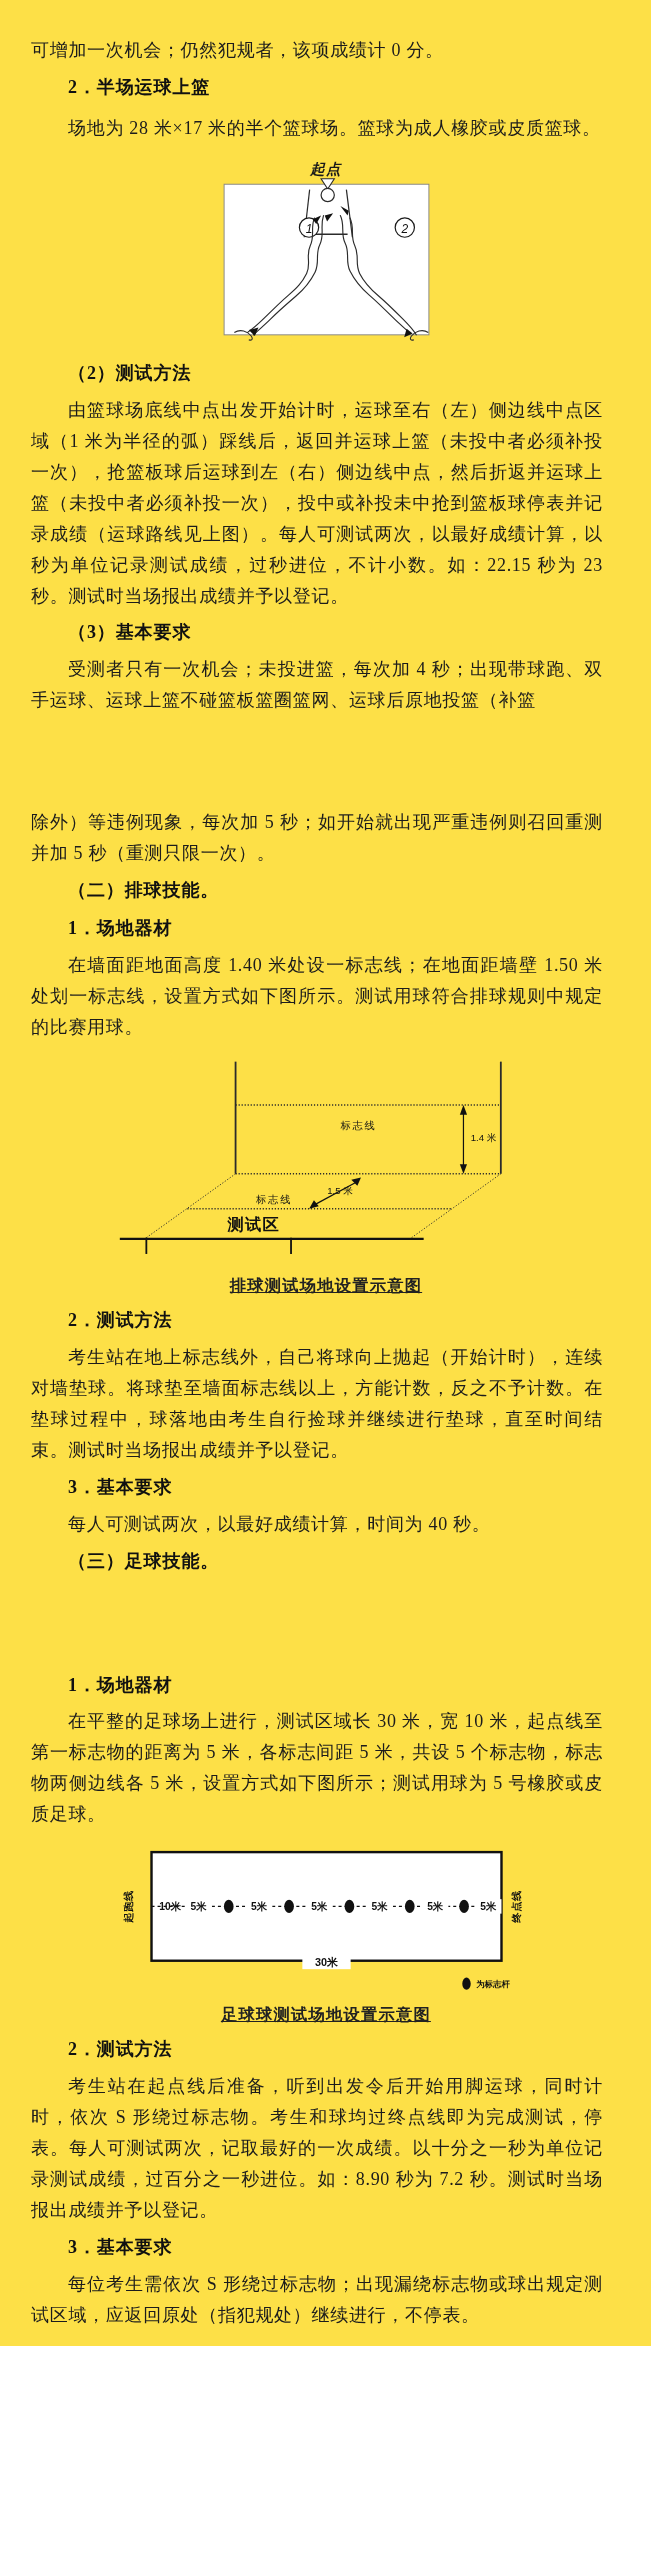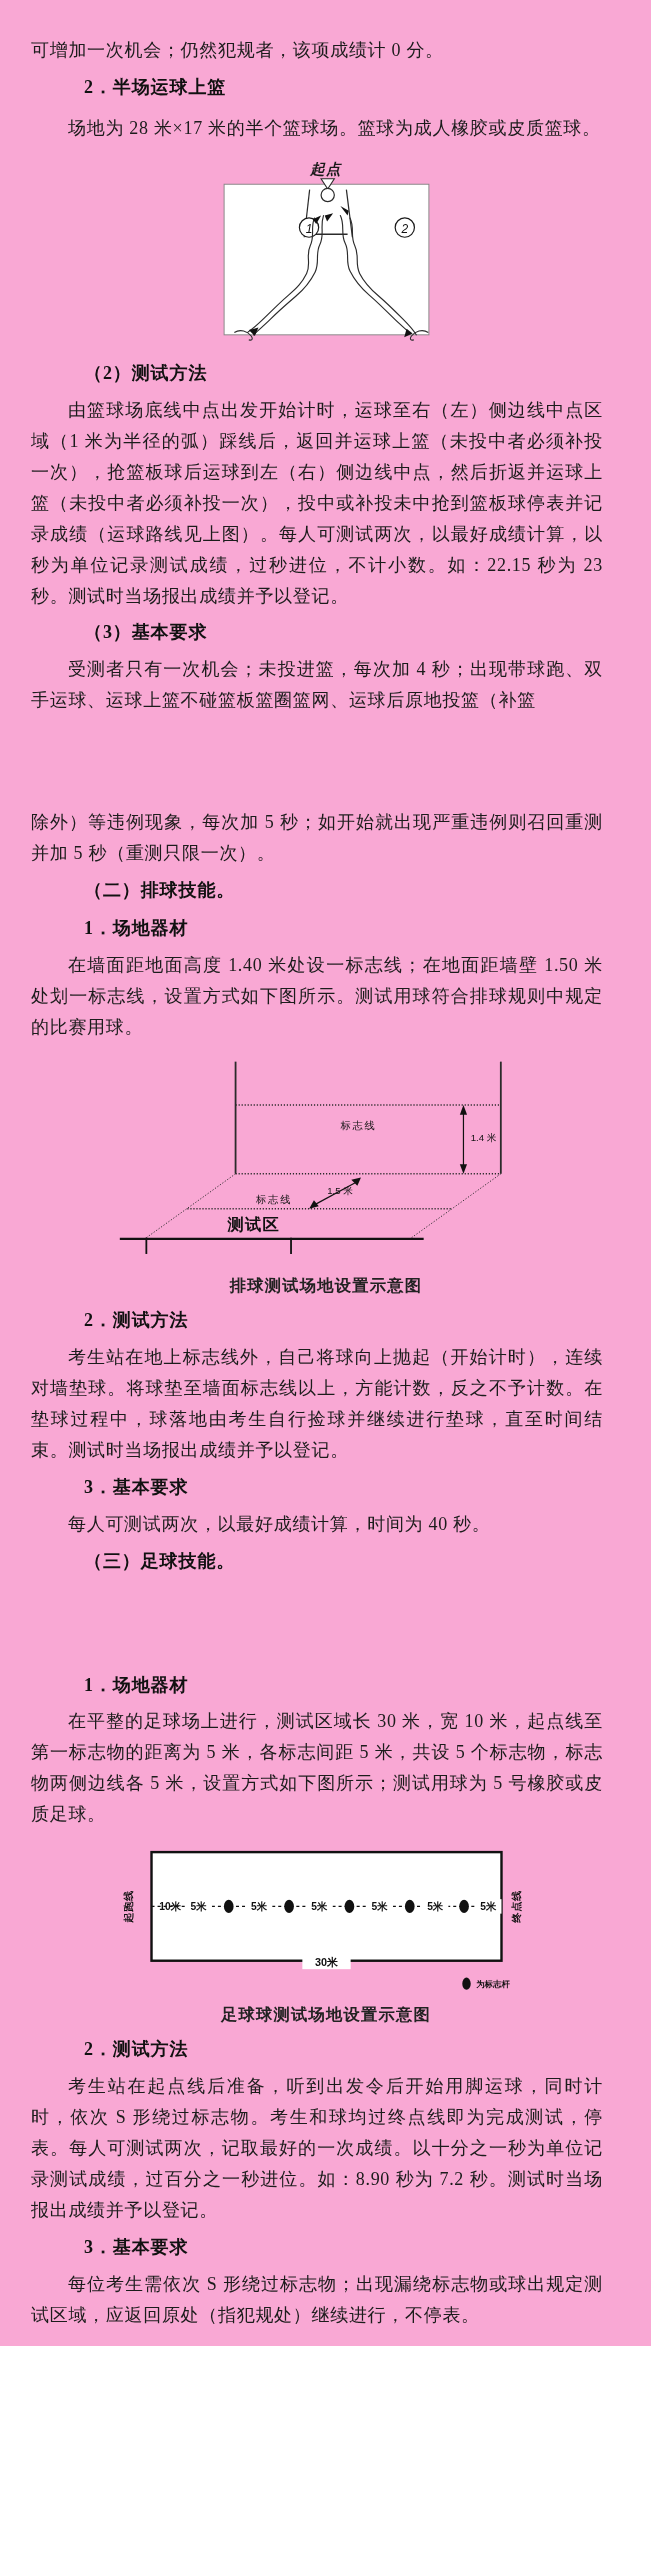--- a/index.html
+++ b/index.html
@@ -10,21 +10,21 @@
   body {
     width: 652px;
     min-height: 2576px;
     font-family: "Liberation Serif", "DejaVu Serif", serif;
     color: #1a1a1a;
     position: relative;
   }
   .page {
     width: 652px;
     position: relative;
-    background: #f9a8d4;
+    background: #fde047;
   }
   
   .para {
     font-size: 18px;
     line-height: 31px;
     letter-spacing: 0.7px;
     color: #1c1c1c;
     margin: 0;
     padding: 0 49px 0 31px;
     text-align: justify;
@@ -34,37 +34,38 @@
   .para.indent {
     text-indent: 37px;
   }
   .heading {
     font-size: 18px;
     line-height: 33px;
     letter-spacing: 0.9px;
     font-weight: 700;
     color: #111;
     margin: 0;
-    padding: 0 49px 0 47px;
+    padding: 0 49px 0 31px;
     text-indent: 37px;
   }
   .gap-sm { height: 4.8px; }
   .gap-md { height: 15.7px; }
   .gap-page { height: 91px; }
   .top-space { height: 35px; }
 
   .figcaption {
     font-size: 16.3px;
     line-height: 26.6px;
     letter-spacing: 1.2px;
     text-align: center;
     font-weight: 600;
     color: #222;
     margin: 0;
     padding: 0;
+    text-decoration: underline;
   }
 
   
   .bball-fig {
     width: 100%;
     display: flex;
     justify-content: center;
   }
   .bball-wrap { position: relative; width: 259px; height: 181px; font-style: italic; }
   .bball-label {

